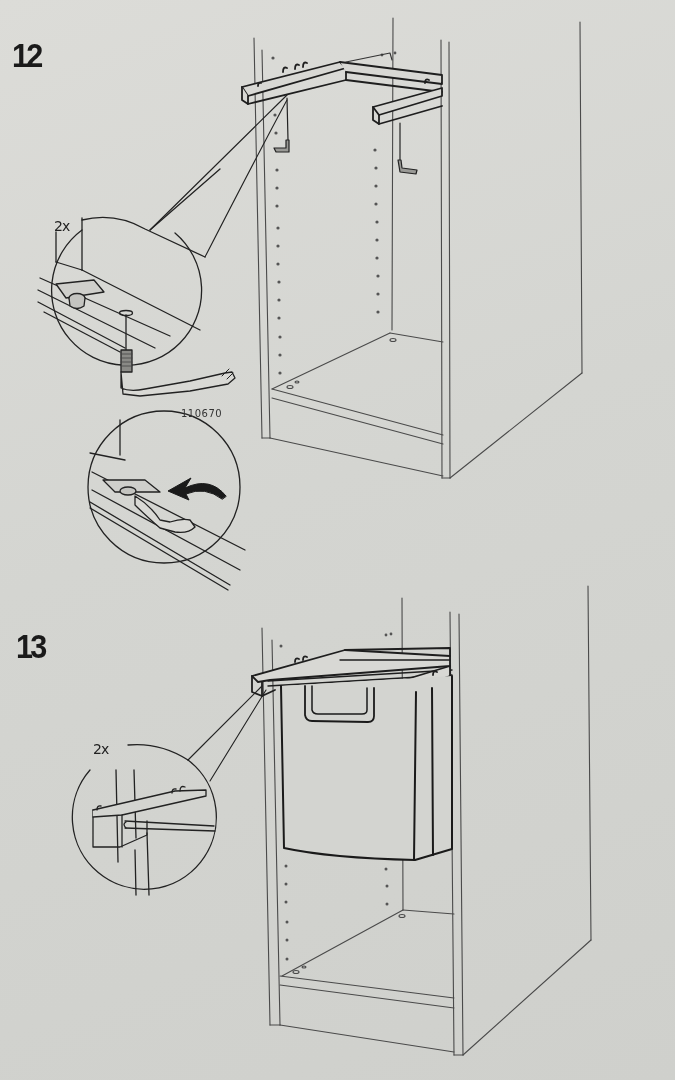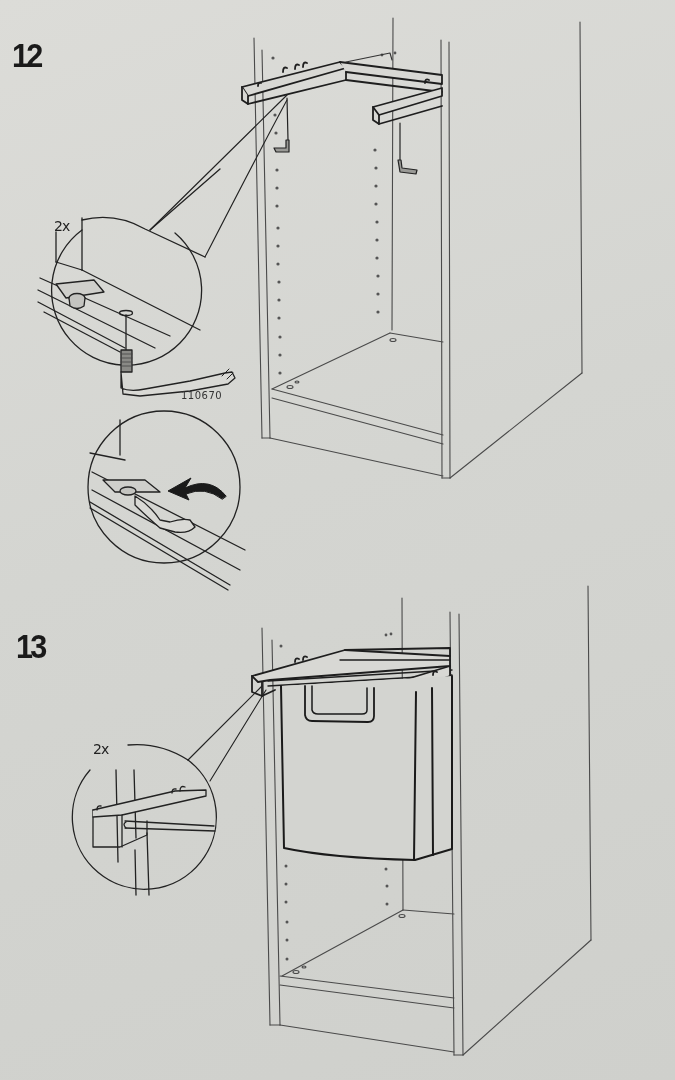--- a/index.html
+++ b/index.html
@@ -168,21 +168,21 @@
         <path d="M103 480 L145 480 L160 492 L115 492 Z" fill="#cfcfcb"></path>
         <ellipse cx="128" cy="491" rx="8" ry="4" fill="#c4c4c0"></ellipse>
         <path d="M135 496 Q150 505 160 520 L170 522 Q182 518 190 520 L195 527 Q188 534 175 532 L160 528 Q145 515 135 505 Z" fill="#d9d9d5"></path>
       </g>
 
       <path d="M226 496 Q210 476 185 488 L191 478 L168 491 L189 500 L186 494 Q205 486 222 499 Z" fill="#1a1a1a" stroke="#1a1a1a" stroke-width="1"></path>
     </g>
   </svg>
 
   <div class="qty-label" style="left:54px; top:218px;">2x</div>
-  <div class="part-number" style="left:181px; top:390px;">110670</div>
+  <div class="part-number" style="left:181px; top:408px;">110670</div>
 
   <div class="step-number" style="left:16px; top:627px;">13</div>
 
   <svg class="art" width="675" height="1080" viewBox="0 0 675 1080">
     <g fill="none" stroke="#2a2a2a" stroke-width="1.2" stroke-linejoin="round" stroke-linecap="round">
 
       <g stroke="#4a4a4a" stroke-width="1.1">
         <line x1="262" y1="628" x2="270" y2="1025"></line>
         <line x1="272" y1="640" x2="280" y2="1025"></line>
         <line x1="270" y1="1025" x2="280" y2="1025"></line>

